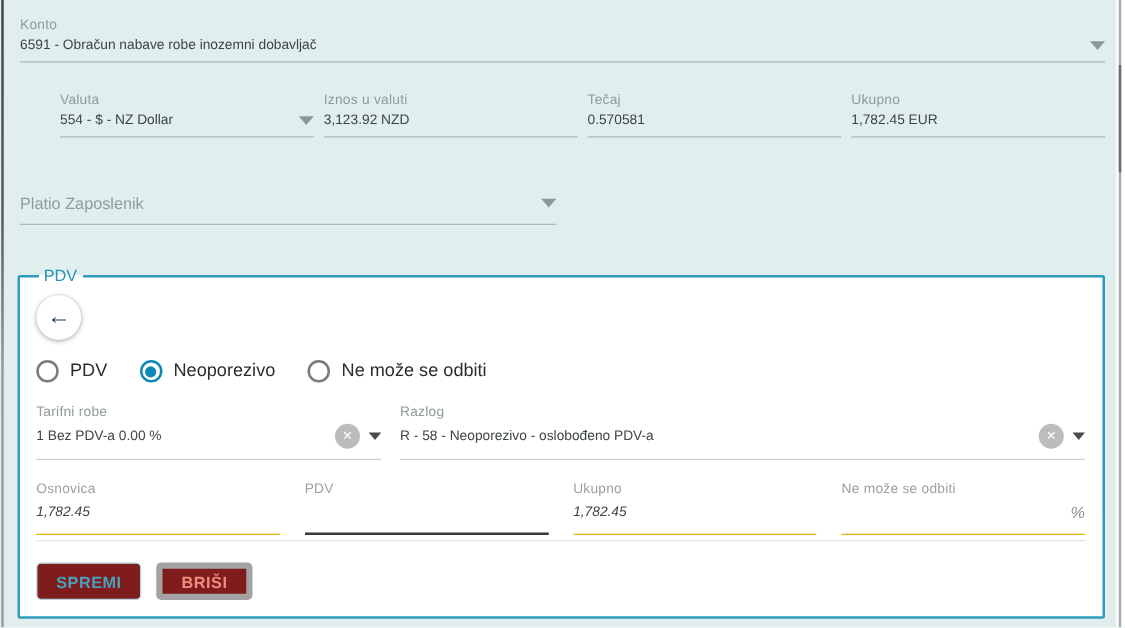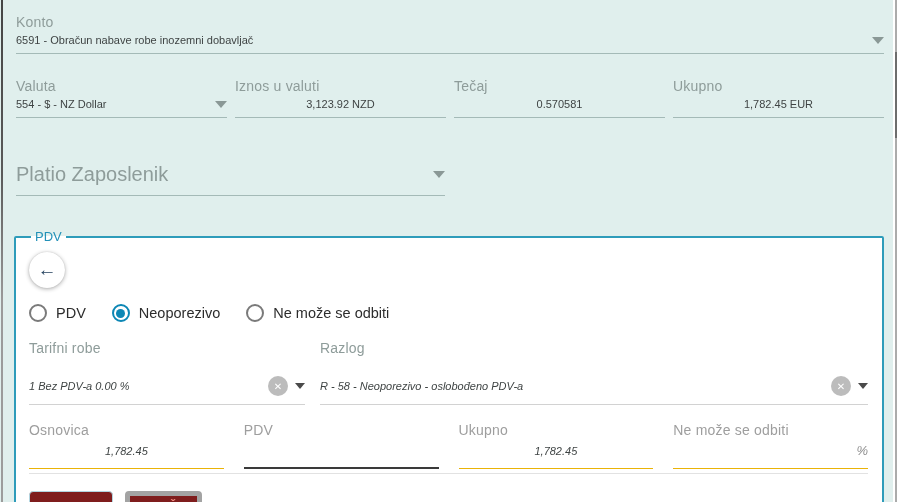--- a/index.html
+++ b/index.html
@@ -16,40 +16,40 @@
     z-index:5;
   }
   .right-gutter {
     position:absolute; right:0; top:0; bottom:0; width:7px; background:#ffffff; z-index:5;
   }
   .right-gutter .track { position:absolute; right:3px; top:0; bottom:0; width:2px; background:#ababab; }
   .right-gutter .thumb { position:absolute; right:3px; top:52px; height:86px; width:2px; background:#6d6d6d; }
 
   .content { position:relative; padding:14px 16px 0 16px; height:100%; }
 
-  .flabel { font-size:14px; color:#8e9c9a; letter-spacing:.2px; }
+  .flabel { font-size:11px; color:#8e9c9a; letter-spacing:.2px; }
   .fvalue { font-size:11px; color:#3f4444; }
   .vrow { display:flex; align-items:center; justify-content:space-between; margin-top:4px; padding-bottom:7px; }
   .underlined { border-bottom:1px solid #a4bab7; }
 
   .caret {
     width:0; height:0; display:inline-block;
     border-left:6px solid transparent; border-right:6px solid transparent;
     border-top:7px solid #8a9896;
   }
   .caret.dark { border-top-color:#4a4a4a; border-left-width:5px; border-right-width:5px; border-top-width:6px; }
 
   .field-konto { margin-top:0; }
 
-  .currency-row { display:flex; gap:8px; margin-top:24px; }
+  .currency-row { display:flex; gap:8px; margin-top:24px;margin-left:32px; }
   .currency-row .col { flex:1; }
-  .num { text-align:center; display:block; width:100%; }
+  .num { text-align:left; display:block; width:100%; }
 
   .field-platio { margin-top:45px; width:429px; }
-  .field-platio .placeholder { font-size:20px; color:#8e9c9a; }
+  .field-platio .placeholder { font-size:13px; color:#8e9c9a; }
   .field-platio .vrow { padding-bottom:9px; margin-top:0; }
 
   fieldset.pdv {
     margin-top:33px; margin-left:-2px; width:870px;
     background:#ffffff; border:2px solid #2e9cba; border-radius:2px;
     padding:0 14px 13px 13px;
   }
   fieldset.pdv legend {
     font-size:13px; color:#2391b8; padding:0 4px; margin-left:2px; font-weight:400;
   }
@@ -67,21 +67,21 @@
   .radio-circle {
     width:18px; height:18px; border-radius:50%; border:2px solid #7a7a7a;
     display:inline-flex; align-items:center; justify-content:center; background:#fff;
   }
   .radio-option.selected .radio-circle { border-color:#0d87b5; }
   .radio-dot { width:9px; height:9px; border-radius:50%; background:transparent; }
   .radio-option.selected .radio-dot { background:#0d87b5; }
   .radio-label { font-size:14.5px; color:#2c2c2c; margin-left:9px; }
 
   .select-row { display:flex; margin-top:18px; gap:15px; }
-  .select-field .vrow { padding-bottom:8px; margin-top:20px;font-style:italic; }
+  .select-field .vrow { padding-bottom:8px; margin-top:3px; }
   .select-field .w-underline { border-bottom:1px solid #d2d2d2; }
   .tarifni { width:276px; }
   .razlog { flex:1; }
   .icon-group { display:flex; align-items:center; gap:7px; }
   .clear-icon {
     width:20px; height:20px; border-radius:50%; background:#bcbcbc;
     color:#ffffff; font-size:10px; font-weight:bold;
     display:inline-flex; align-items:center; justify-content:center; cursor:pointer;
   }
 

